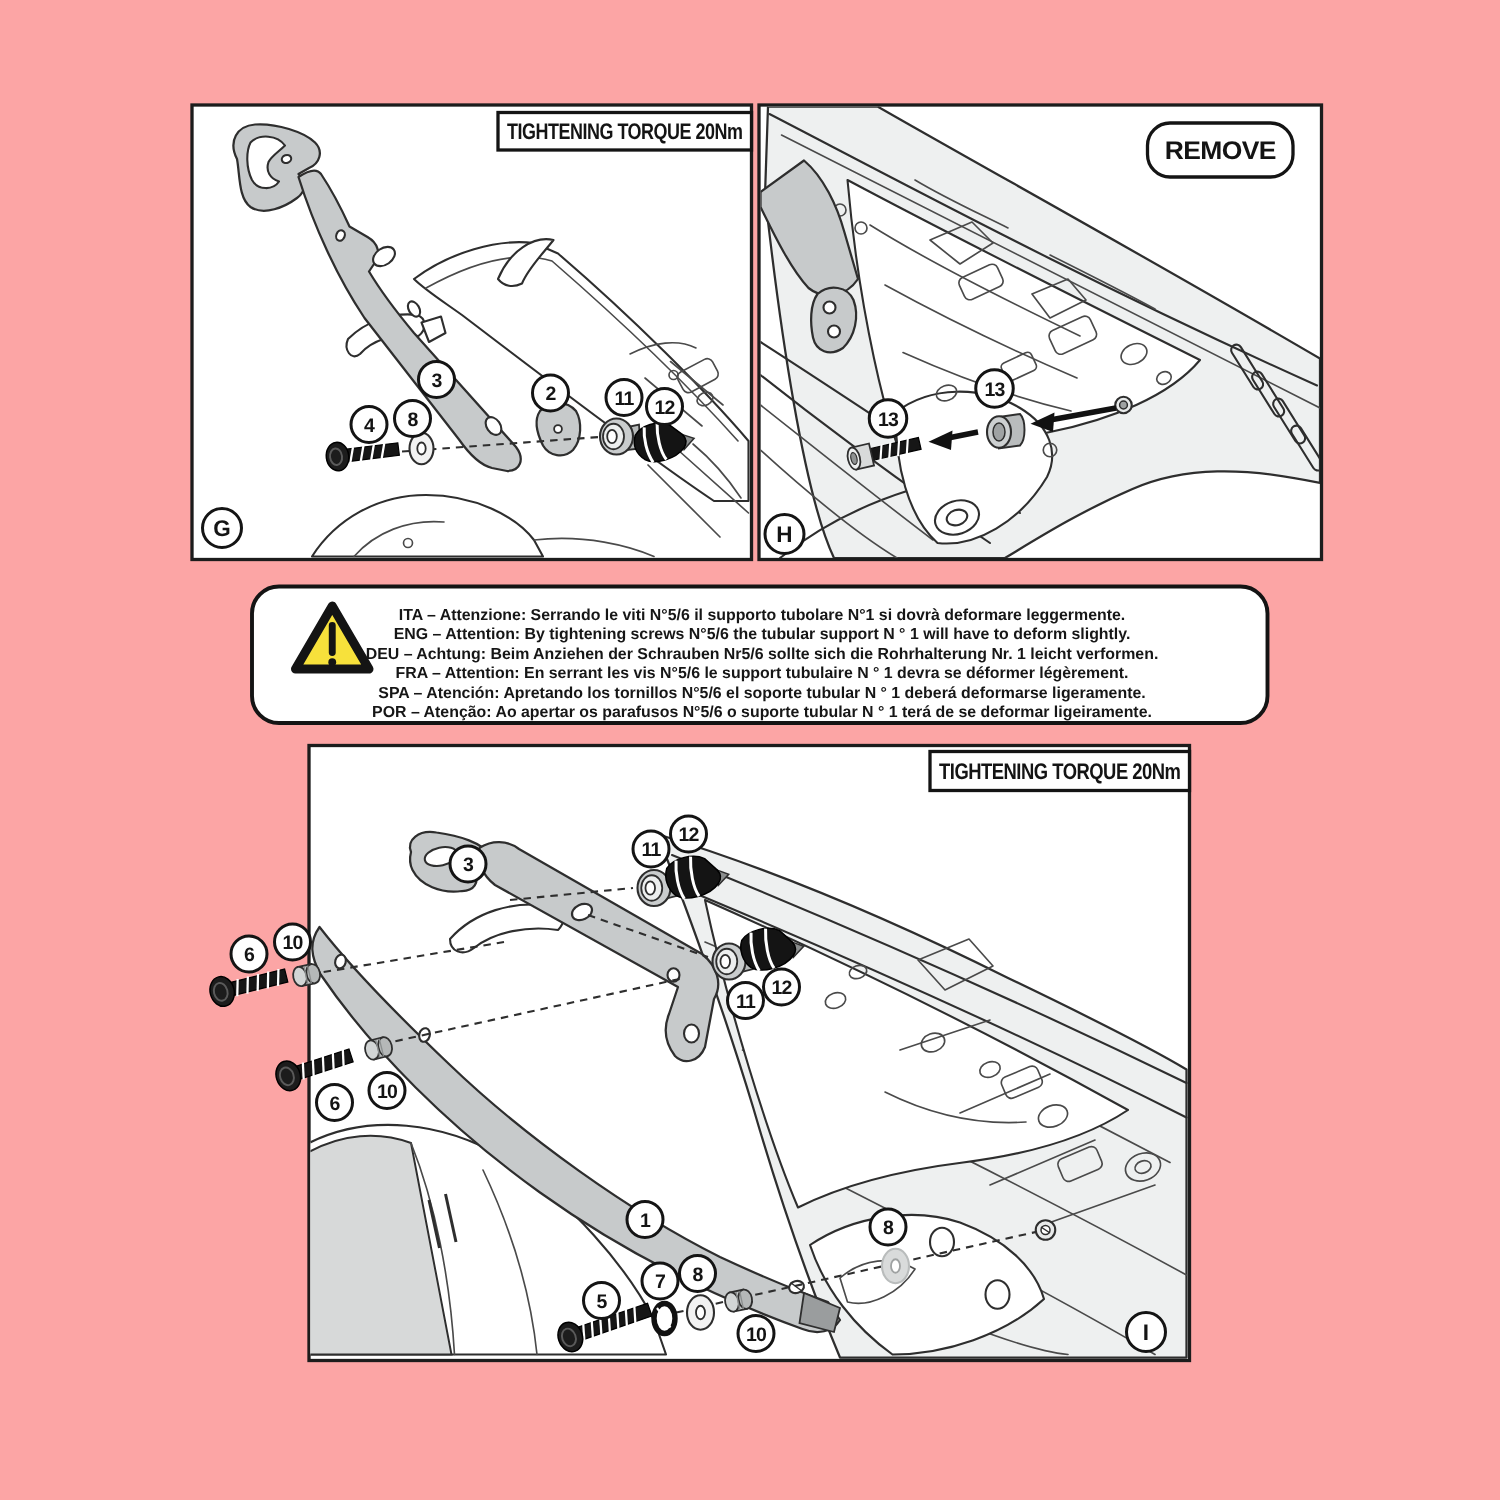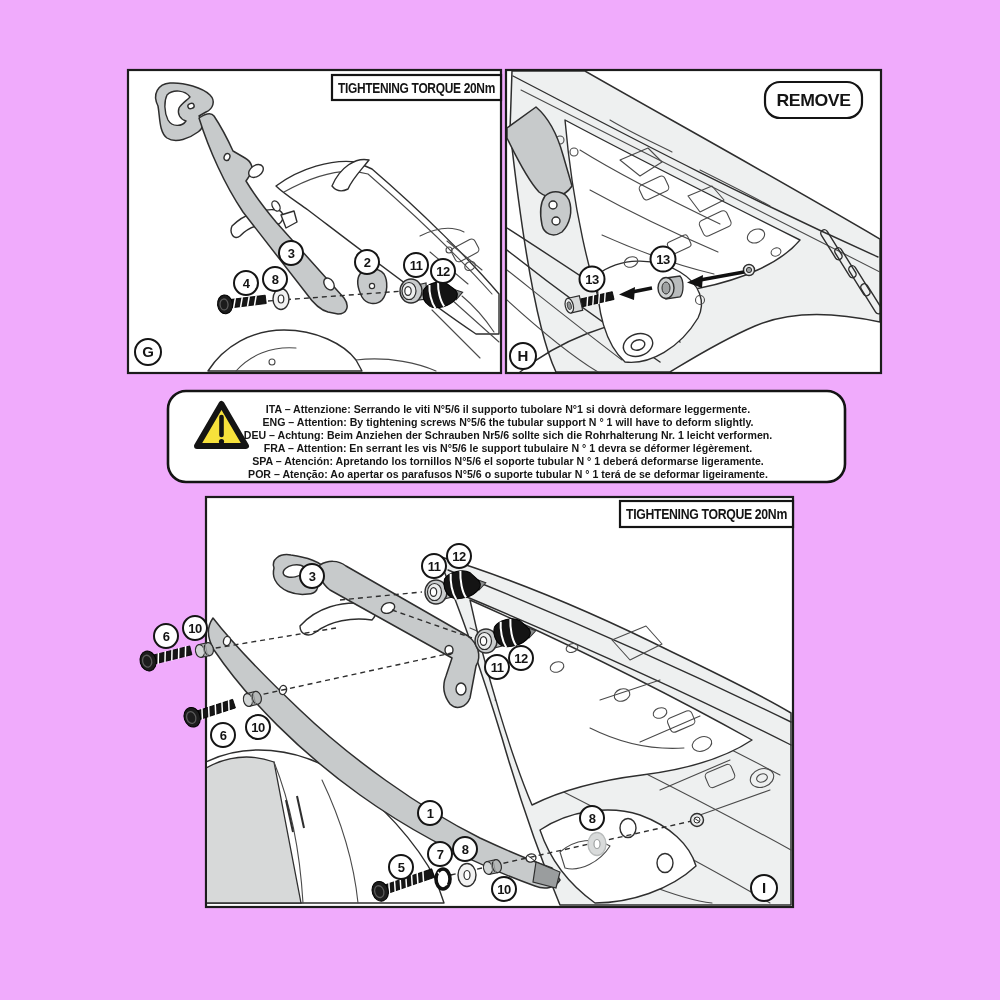--- a/index.html
+++ b/index.html
@@ -1,16 +1,16 @@
 <!DOCTYPE html>
 <html><head>
 <meta charset="utf-8">
 <style>
   html,body{margin:0;padding:0;background:#ffffff;}
-  .page{width:1000px;height:1000px;position:relative;background:#f0abfc;font-family:"Liberation Sans",sans-serif;}
+  .page{width:1000px;height:1000px;position:relative;background:#fca5a5;font-family:"Liberation Sans",sans-serif;}
   svg{position:absolute;left:0;top:0;}
   .panel{fill:#ffffff;stroke:#1c1c1c;stroke-width:2.2;}
   .ln{fill:none;stroke:#2e2e2e;stroke-width:1.4;stroke-linecap:round;stroke-linejoin:round;}
   .ln2{fill:none;stroke:#4a4a4a;stroke-width:1.1;stroke-linecap:round;stroke-linejoin:round;}
   .wht{fill:#ffffff;stroke:#2e2e2e;stroke-width:1.4;stroke-linejoin:round;}
   .frm{fill:#eef0f0;stroke:#2e2e2e;stroke-width:1.5;stroke-linejoin:round;}
   .prt{fill:#c7cacb;stroke:#2e2e2e;stroke-width:1.5;stroke-linejoin:round;}
   .dash{fill:none;stroke:#2e2e2e;stroke-width:1.4;stroke-dasharray:5 4;}
   .co{fill:#ffffff;stroke:#141414;stroke-width:2;}
   .co-t{font:bold 13px "Liberation Sans",sans-serif;letter-spacing:-0.5px;text-anchor:middle;fill:#141414;}

